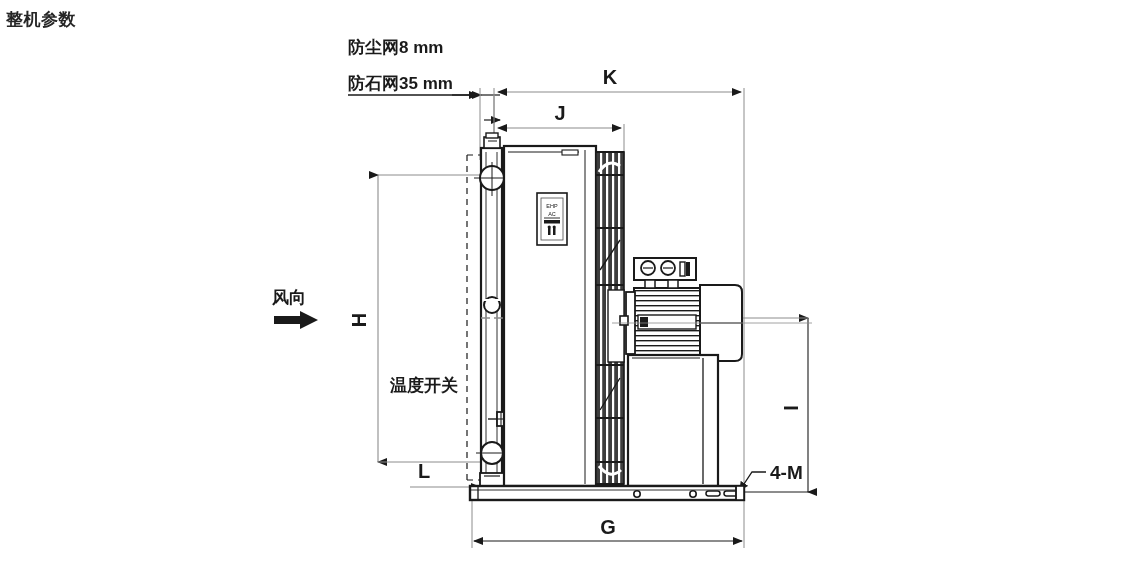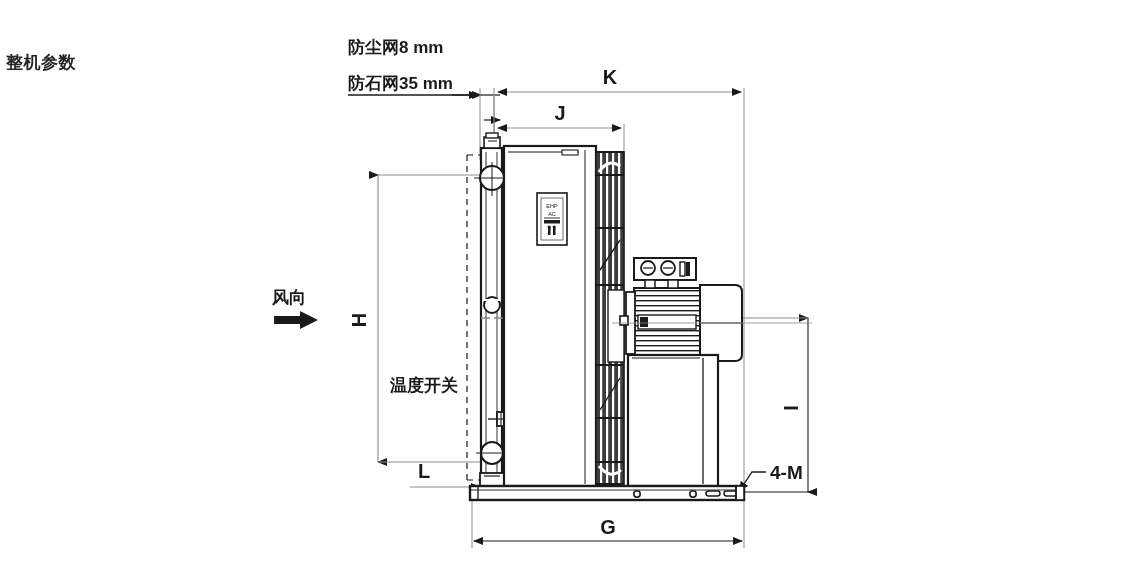--- a/index.html
+++ b/index.html
@@ -15,21 +15,20 @@
     overflow: hidden;
   }
   #page-title {
     position: absolute;
     left: 6px;
     top: 8px;
     font-size: 17px;
     font-weight: bold;
     color: #262626;
     letter-spacing: 0.5px;
-    margin-top: 43px;
   }
   #drawing-wrap {
     position: absolute;
     left: 0;
     top: 0;
     width: 1128px;
     height: 416px;
     text-align: right;
   }
   svg { display: block; }

